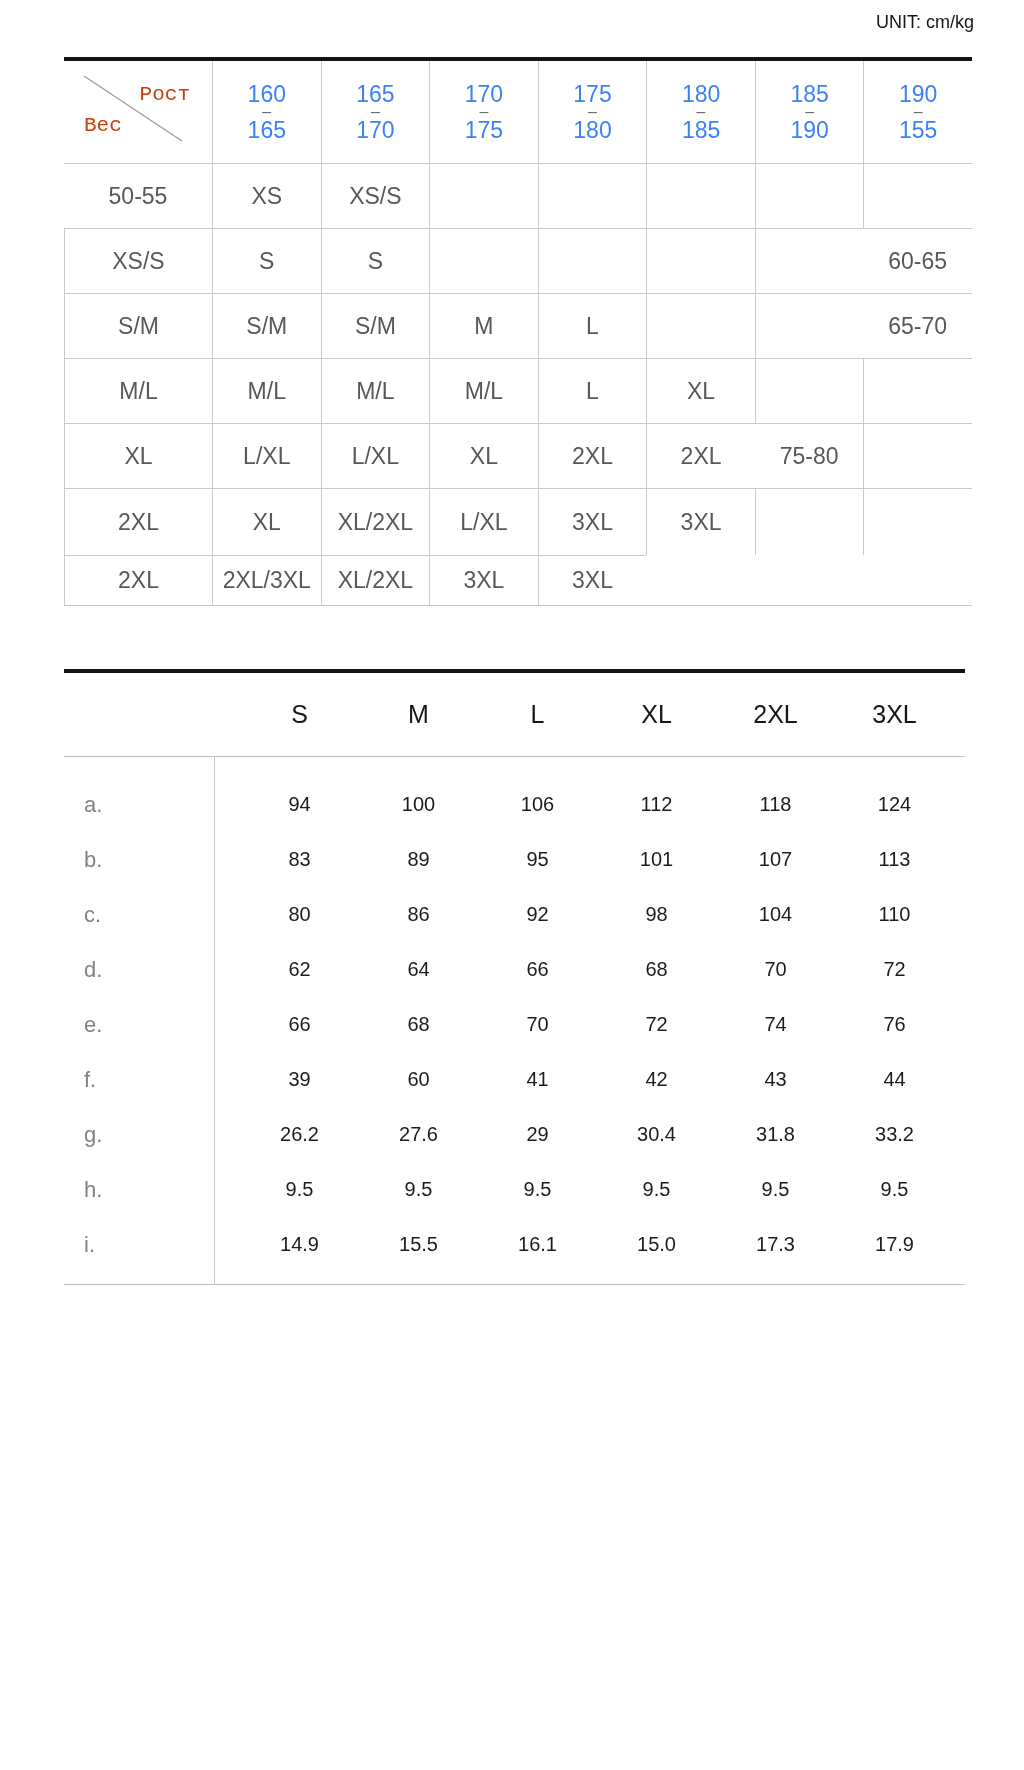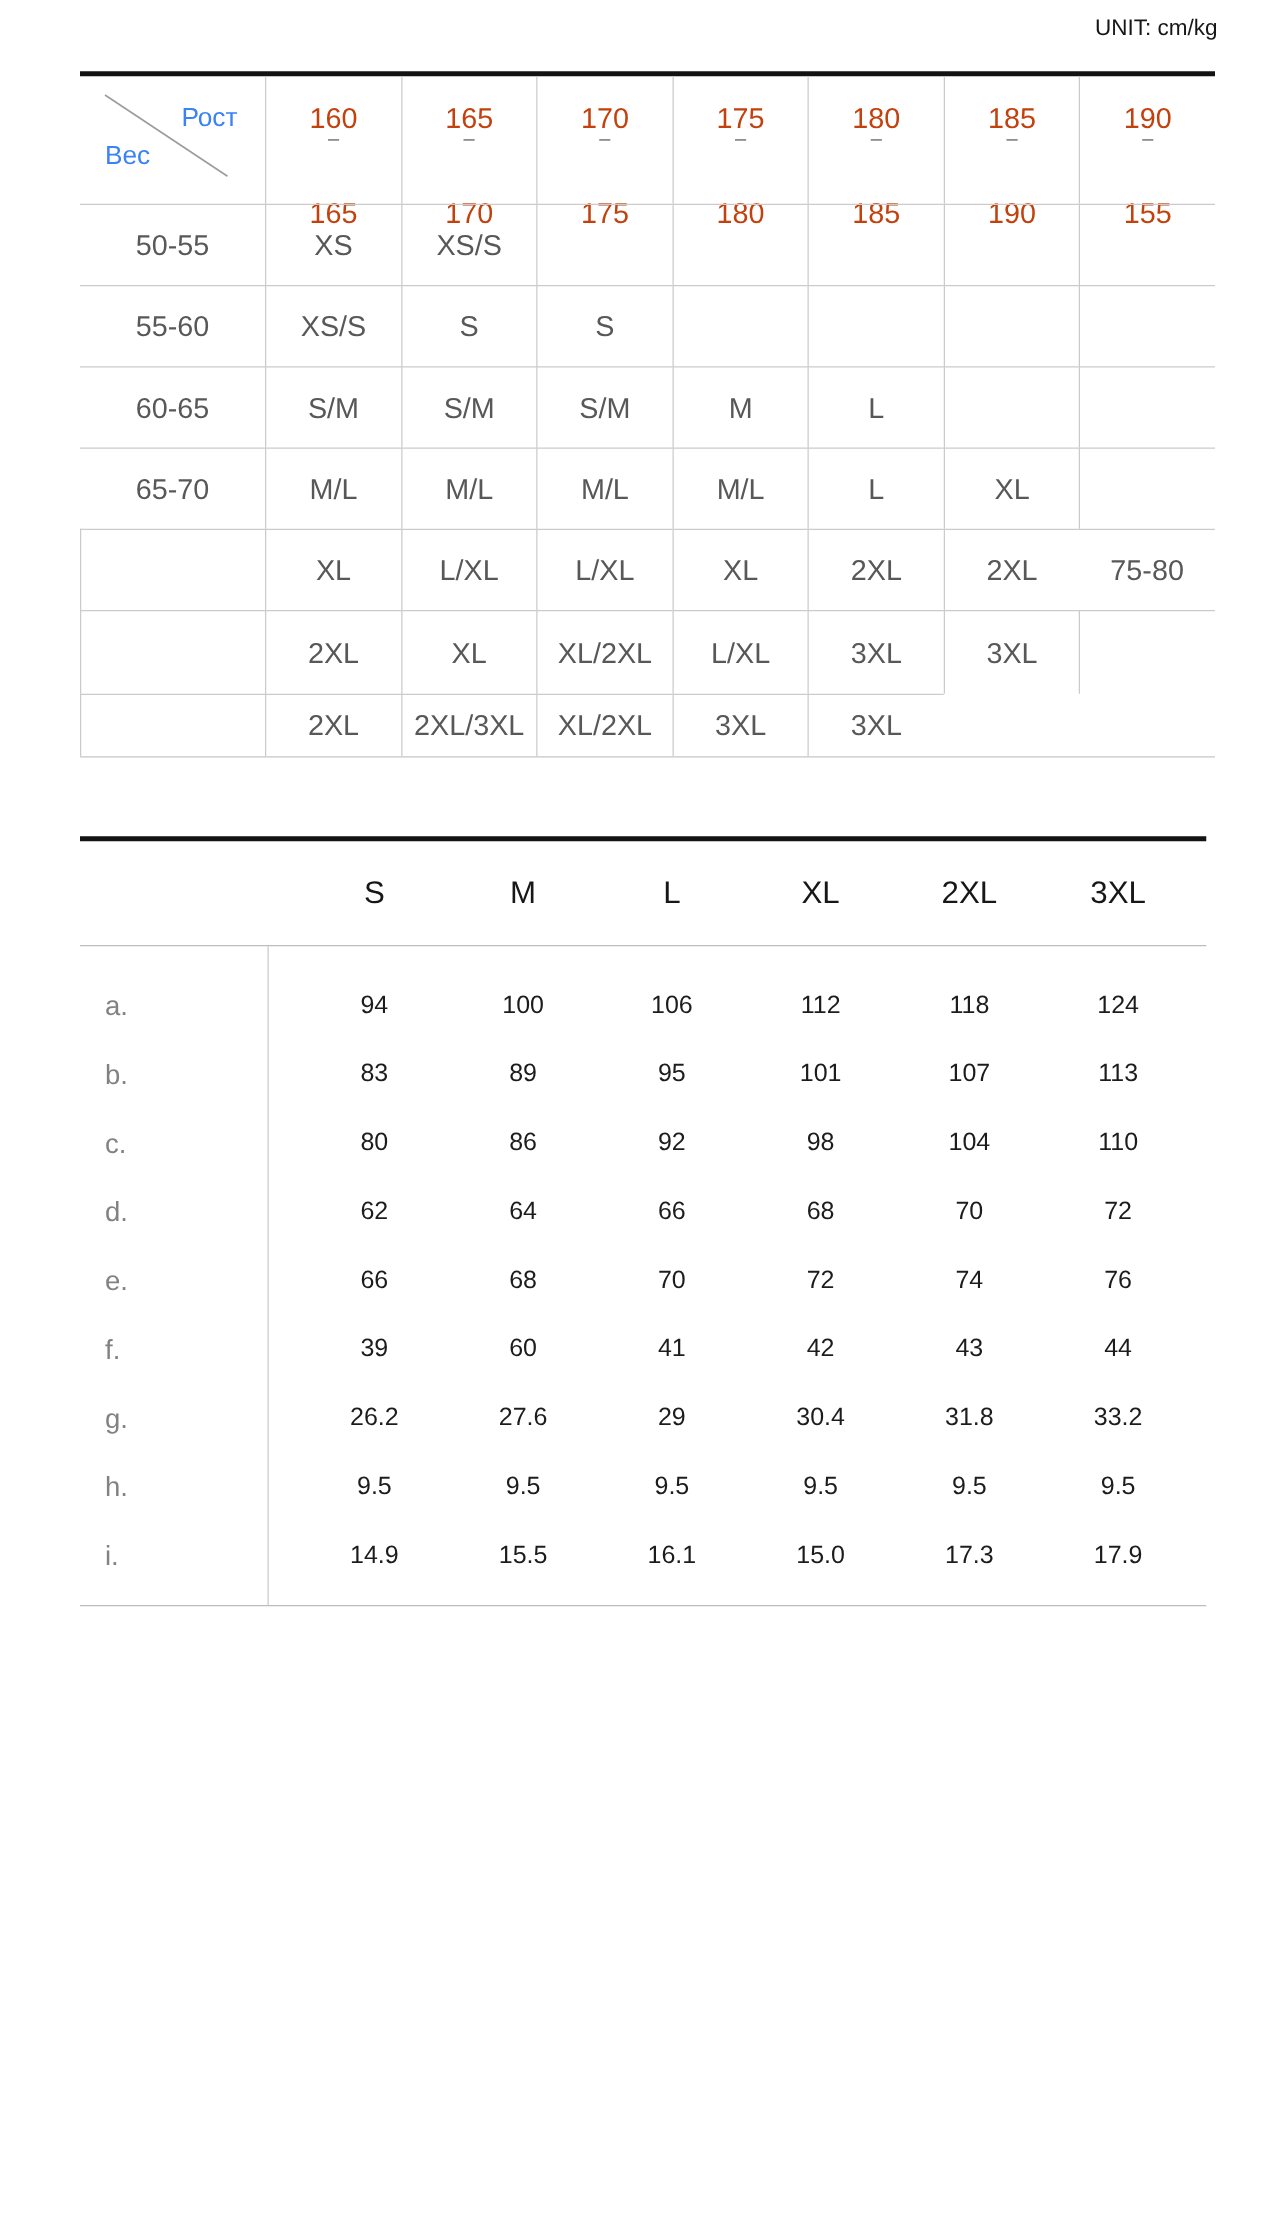--- a/index.html
+++ b/index.html
@@ -12,25 +12,25 @@
   
   .t1{position:absolute;left:64px;top:57px;width:908px;
       border-top:4px solid #131313;border-bottom:1px solid #c6c6c6;
       display:grid;grid-template-columns:148px repeat(7,1fr);
       grid-template-rows:102px repeat(5,65px) 67px 50px;}
   .t1c{display:flex;align-items:center;justify-content:center;
        font-size:23px;color:#585858;}
   .t1c.bl{border-left:1px solid #cbcbcb;}
   .t1c.bt{border-top:1px solid #cbcbcb;}
   .t1h{flex-direction:column;line-height:1.05;}
-  .t1h .num{font-size:23px;color:#c2410c;margin-top:40px;}
+  .t1h .num{font-size:23px;color:#3b82f6;}
   .t1h .dash{font-size:16px;color:#6a6a6a;line-height:0.7;}
   .corner{position:relative;}
-  .corner .lbl{position:absolute;font-family:Liberation Sans, sans-serif;
-               font-size:21px;color:#3b82f6;}
+  .corner .lbl{position:absolute;font-family:Liberation Mono, monospace;
+               font-size:21px;color:#c2410c;}
   .corner .lbl.top{top:22px;right:22px;}
   .corner .lbl.bot{bottom:26px;left:20px;}
   .corner svg{position:absolute;left:0;top:0;}
 
   
   .t2{position:absolute;left:64px;top:669px;width:901px;
       border-top:4px solid #131313;}
   .t2head{height:83px;border-bottom:1px solid #bdbdbd;
       display:grid;grid-template-columns:176px repeat(6,119px);align-items:center;}
   .t2head .h{font-size:25px;color:#171717;text-align:center;font-weight:400;}
@@ -100,21 +100,20 @@
 
     <div class="t1c bt">50-55</div>
     <div class="t1c bt bl">XS</div>
     <div class="t1c bt bl">XS/S</div>
     <div class="t1c bt bl"></div>
     <div class="t1c bt bl"></div>
     <div class="t1c bt bl"></div>
     <div class="t1c bt bl"></div>
     <div class="t1c bt bl"></div>
 
-    <div class="t1c bt">55-60</div>
     <div class="t1c bt bl">XS/S</div>
     <div class="t1c bt bl">S</div>
     <div class="t1c bt bl">S</div>
     <div class="t1c bt bl"></div>
     <div class="t1c bt bl"></div>
     <div class="t1c bt bl"></div>
     <div class="t1c bt bl"></div>
 
     <div class="t1c bt">60-65</div>
     <div class="t1c bt bl">S/M</div>

